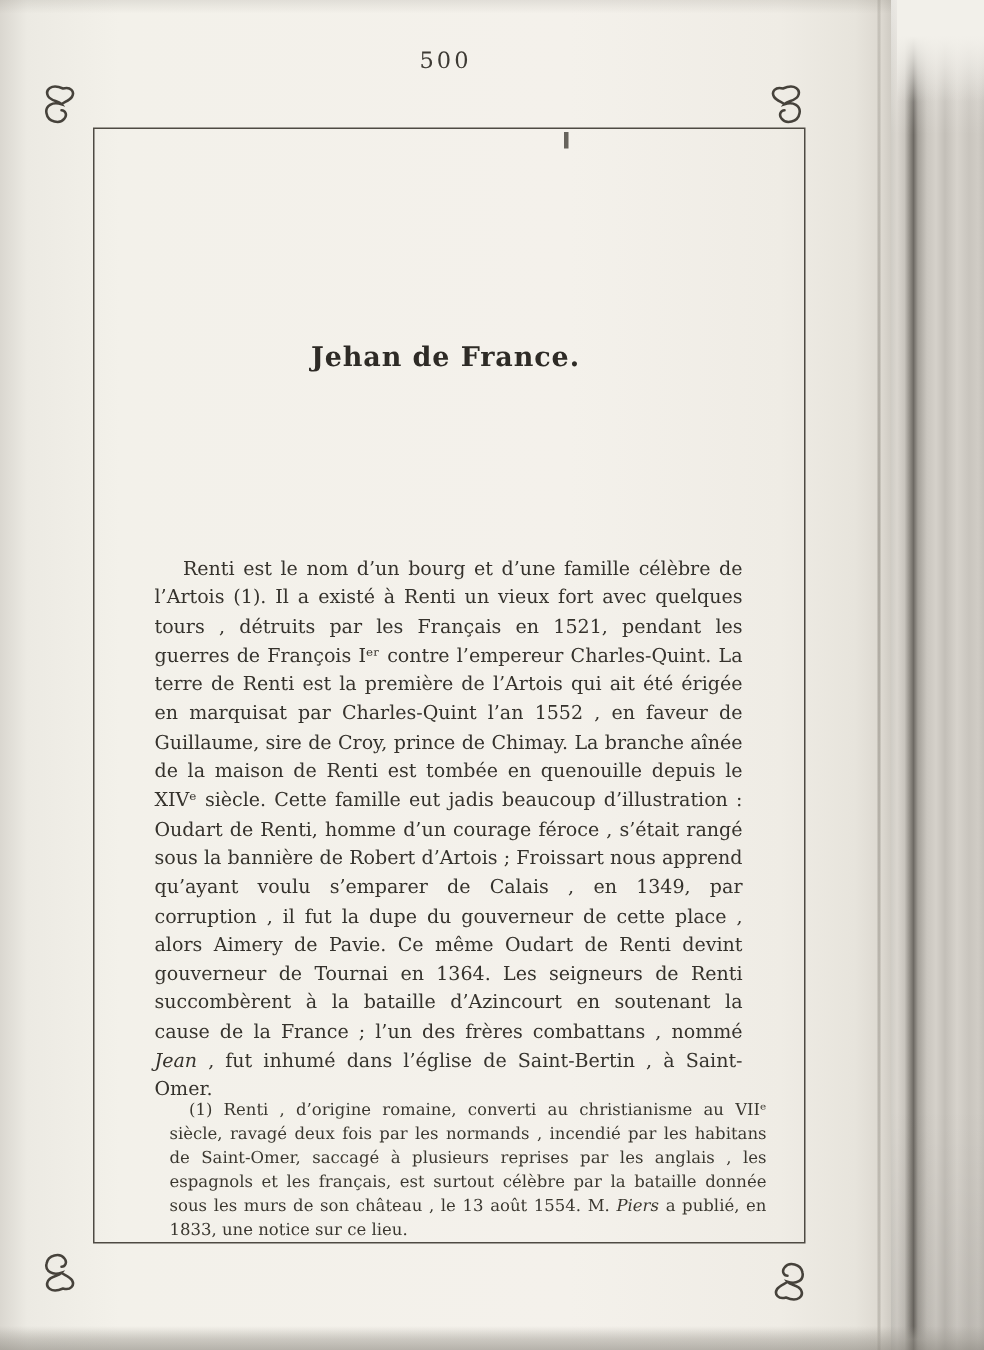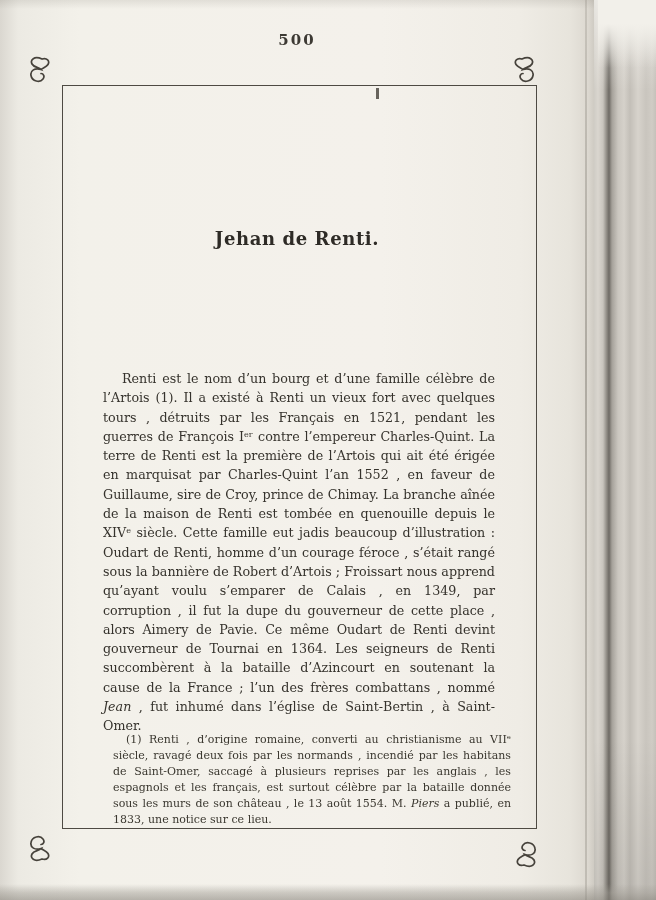--- a/index.html
+++ b/index.html
@@ -36,21 +36,21 @@
     position:absolute;left:598px;top:0;width:58px;height:68px;
     background:linear-gradient(180deg,#f2f0ea 35%,rgba(242,240,234,0));
   }
   .bottom-band{
     position:absolute;left:0;bottom:0;width:656px;height:16px;
     background:linear-gradient(180deg, rgba(160,156,148,0), rgba(160,156,148,.45) 55%, rgba(138,134,126,.55));
   }
   
   .page-number{
     position:absolute;left:0;top:31px;width:594px;text-align:center;
-    font-size:15px;font-weight:700;letter-spacing:2px;color:#3d3a34;
+    font-size:15px;font-weight:400;letter-spacing:2px;color:#3d3a34;
   }
   .frame{
     position:absolute;left:62px;top:85px;width:475px;height:744px;
     border:1.4px solid #4e4a43;box-sizing:border-box;
   }
   .ink-mark{
     position:absolute;left:376px;top:88px;width:3px;height:11px;
     background:#4e4a43;opacity:.85;
   }
   .ornament{position:absolute;width:24px;height:30px;}
@@ -101,21 +101,21 @@
     </div>
     <div class="ornament br">
       <svg viewBox="0 0 24 30" width="24" height="30">
         <path d="M14,3 C6,-0.5 2,4 4,8 C5.8,11.5 11,11 13,13.5 C7,11.5 2,14.5 3,19.5 C4,25.5 12,27 15,23 C17,20.5 15.5,17.5 13,17.5 M14,3 C19,1.5 22,5 20,8.5 C18.5,11 14.8,12 13,13.5" fill="none" stroke="#46423b" stroke-width="1.7" stroke-linecap="round"></path>
       </svg>
     </div>
 
     <div class="frame"></div>
     <div class="ink-mark"></div>
 
-    <h1 class="title">Jehan de Renti.</h1>
+    <h1 class="title">Jehan de France.</h1>
 
     <p class="body-text"><span>Renti est le nom d’un bourg et d’une famille célèbre de l’Artois (1). Il a existé à Renti un vieux fort avec quelques tours , détruits par les Français en 1521, pendant les guerres de François Iᵉʳ contre l’empereur Charles-Quint. La terre de Renti est la première de l’Artois qui ait été érigée en marquisat par Charles-Quint l’an 1552 , en faveur de Guillaume, sire de Croy, prince de Chimay. La branche aînée de la maison de Renti est tombée en quenouille depuis le XIVᵉ siècle. Cette famille eut jadis beaucoup d’illustration : Oudart de Renti, homme d’un courage féroce , s’était rangé sous la bannière de Robert d’Artois ; Froissart nous apprend qu’ayant voulu s’emparer de Calais , en 1349, par corruption , il fut la dupe du gouverneur de cette place , alors Aimery de Pavie. Ce même Oudart de Renti devint gouverneur de Tournai en 1364. Les seigneurs de Renti succombèrent à la bataille d’Azincourt en soutenant la cause de la France ; l’un des frères combattans , nommé </span><span class="it">Jean</span><span> , fut inhumé dans l’église de Saint-Bertin , à Saint-Omer.</span></p>
 
     <p class="footnote-text"><span>(1) Renti , d’origine romaine, converti au christianisme au VIIᵉ siècle, ravagé deux fois par les normands , incendié par les habitans de Saint-Omer, saccagé à plusieurs reprises par les anglais , les espagnols et les français, est surtout célèbre par la bataille donnée sous les murs de son château , le 13 août 1554. M. </span><span class="it">Piers</span><span> a publié, en 1833, une notice sur ce lieu.</span></p>
 
     <div class="fold-line"></div>
   </div>
 
   <div class="edge"></div>
   <div class="edge-top-highlight"></div>

